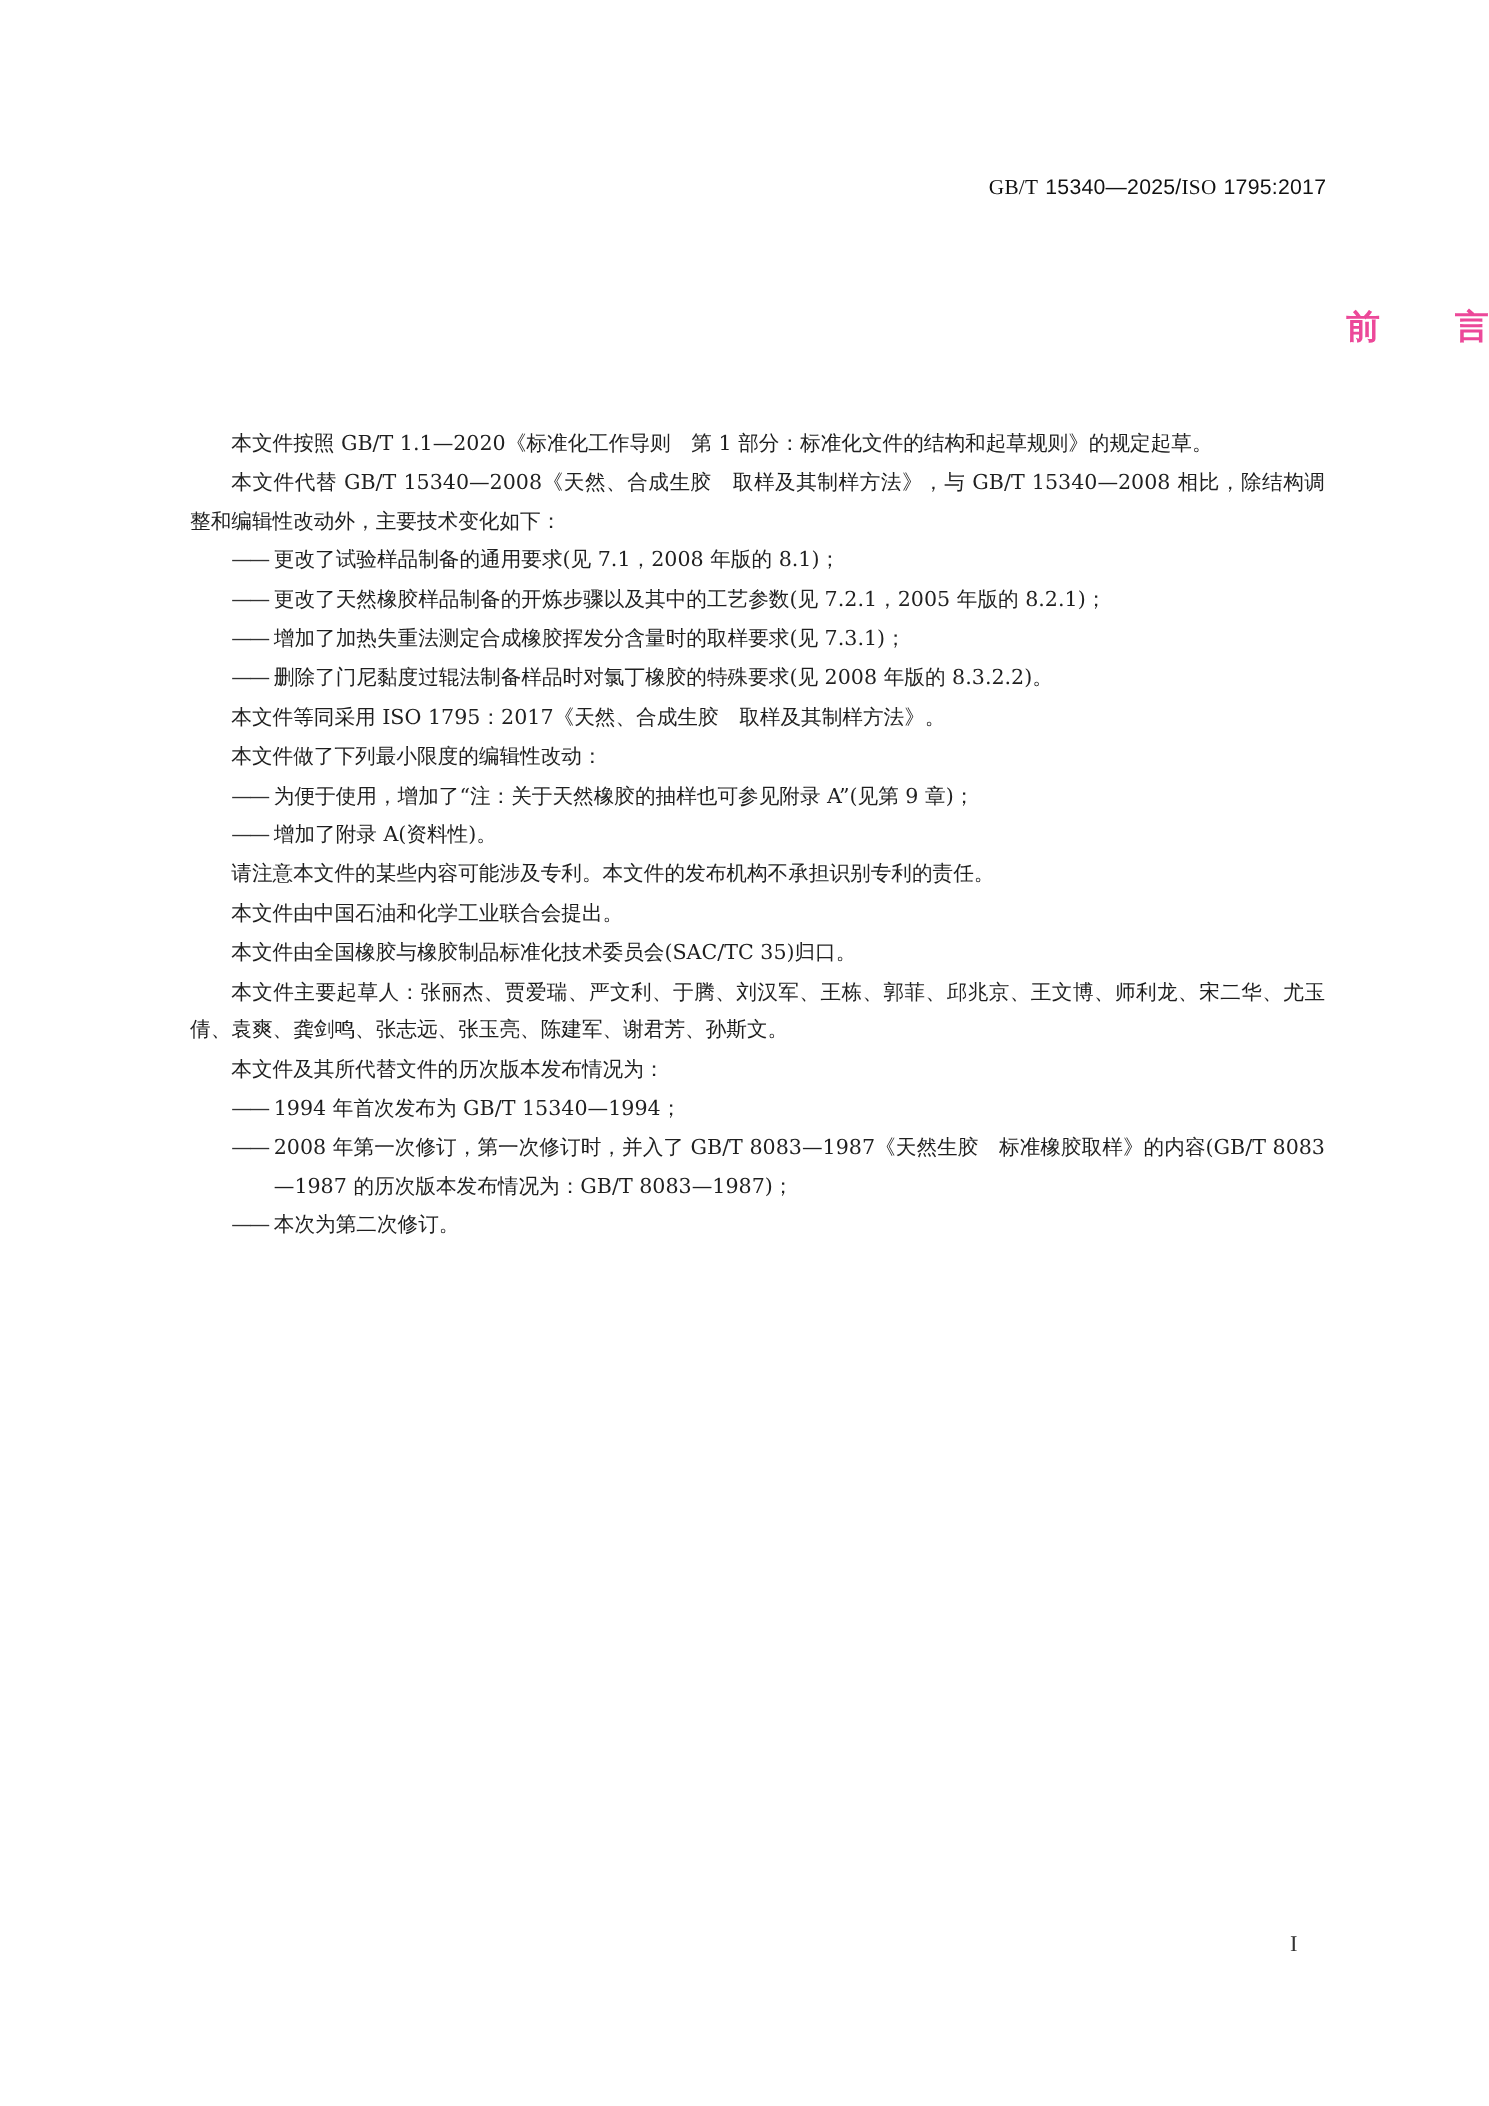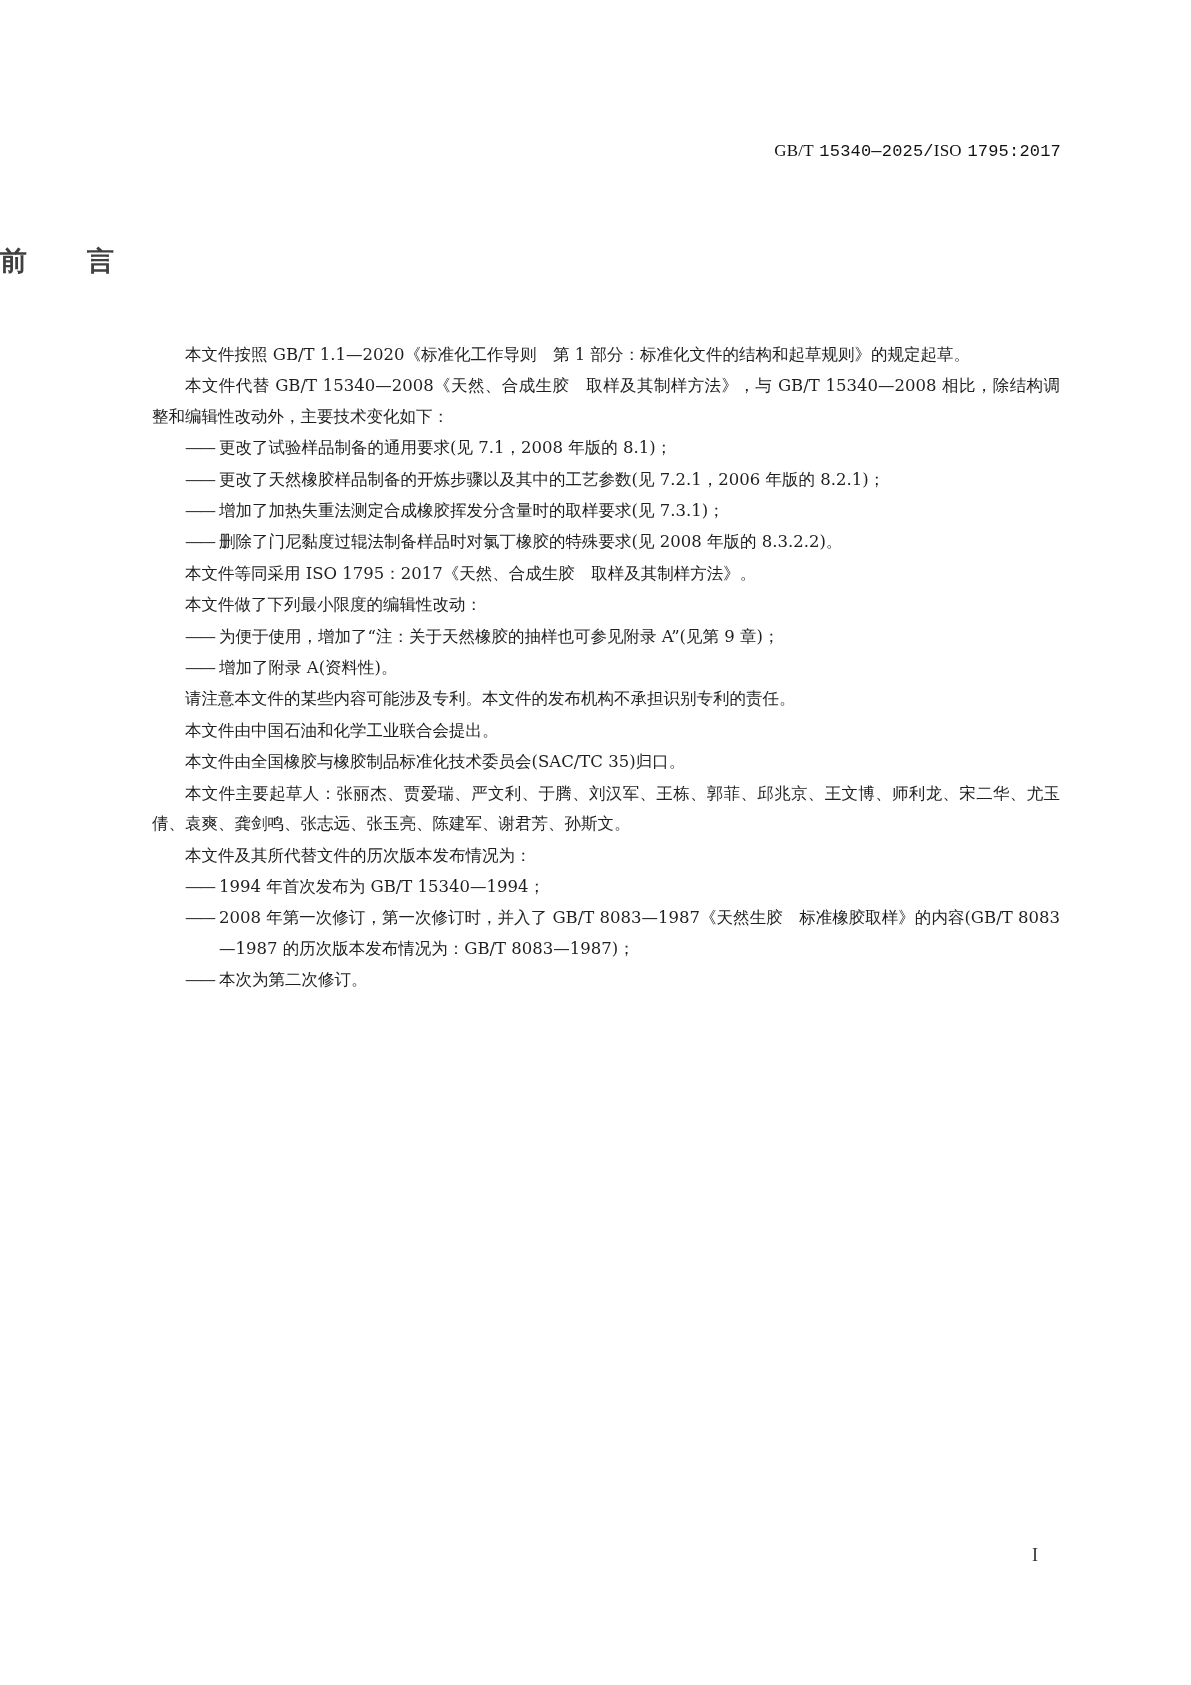--- a/index.html
+++ b/index.html
@@ -29,32 +29,32 @@
       font-size: 17px;
       letter-spacing: 0.2px;
       color: #111;
       white-space: nowrap;
     }
     .std-number .bold {
       font-family: "Liberation Serif", serif;
       font-weight: normal;
     }
     .std-number .mono {
-      font-family: Liberation Mono, monospace;
+      font-family: Liberation Sans, sans-serif;
     }
     .title {
       position: absolute;
       top: 243px;
       left: 0;
       width: 1191px;
-      text-align: left;
+      text-align: right;
       font-family: "DejaVu Sans", sans-serif;
       font-weight: bold;
       font-size: 27px;
-      color: #404040;
+      color: #ec4899;
     }
     .title span {
       display: inline-block;
     }
     .title .gap {
       width: 60px;
     }
     .body {
       position: absolute;
       top: 339px;
@@ -104,21 +104,21 @@
 
   <div class="title">
     <span>前</span><span class="gap"></span><span>言</span>
   </div>
 
   <div class="body">
     <p class="para">本文件按照 GB/T 1.1—2020《标准化工作导则　第 1 部分：标准化文件的结构和起草规则》的规定起草。</p>
     <p class="para">本文件代替 GB/T 15340—2008《天然、合成生胶　取样及其制样方法》，与 GB/T 15340—2008 相比，除结构调整和编辑性改动外，主要技术变化如下：</p>
 
     <p class="item"><span class="dash">——</span><span>更改了试验样品制备的通用要求(见 7.1，2008 年版的 8.1)；</span></p>
-    <p class="item"><span class="dash">——</span><span>更改了天然橡胶样品制备的开炼步骤以及其中的工艺参数(见 7.2.1，2006 年版的 8.2.1)；</span></p>
+    <p class="item"><span class="dash">——</span><span>更改了天然橡胶样品制备的开炼步骤以及其中的工艺参数(见 7.2.1，2005 年版的 8.2.1)；</span></p>
     <p class="item"><span class="dash">——</span><span>增加了加热失重法测定合成橡胶挥发分含量时的取样要求(见 7.3.1)；</span></p>
     <p class="item"><span class="dash">——</span><span>删除了门尼黏度过辊法制备样品时对氯丁橡胶的特殊要求(见 2008 年版的 8.3.2.2)。</span></p>
 
     <p class="para">本文件等同采用 ISO 1795：2017《天然、合成生胶　取样及其制样方法》。</p>
     <p class="para">本文件做了下列最小限度的编辑性改动：</p>
 
     <p class="item"><span class="dash">——</span><span>为便于使用，增加了“注：关于天然橡胶的抽样也可参见附录 A”(见第 9 章)；</span></p>
     <p class="item"><span class="dash">——</span><span>增加了附录 A(资料性)。</span></p>
 
     <p class="para">请注意本文件的某些内容可能涉及专利。本文件的发布机构不承担识别专利的责任。</p>

